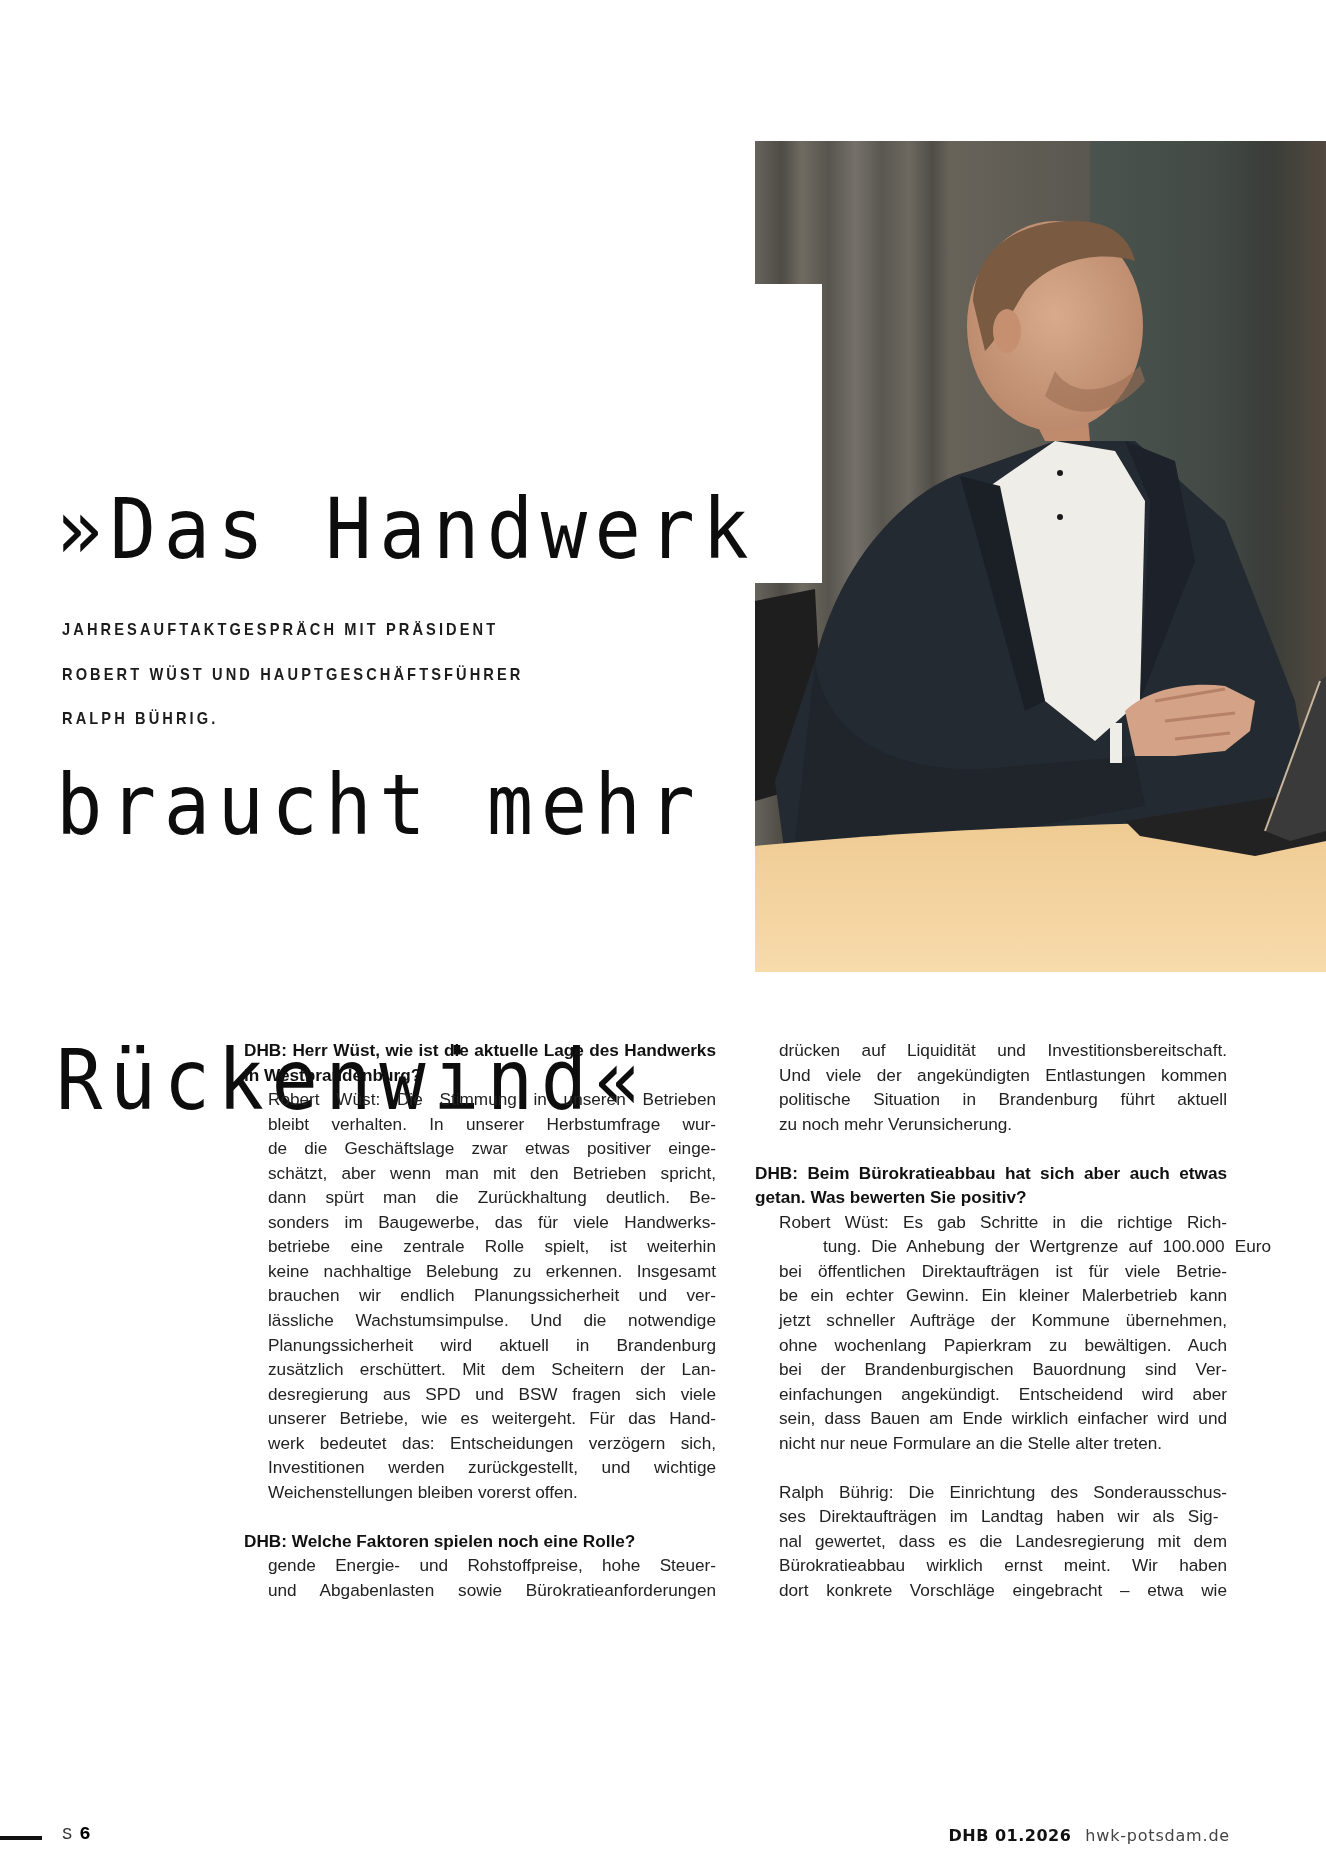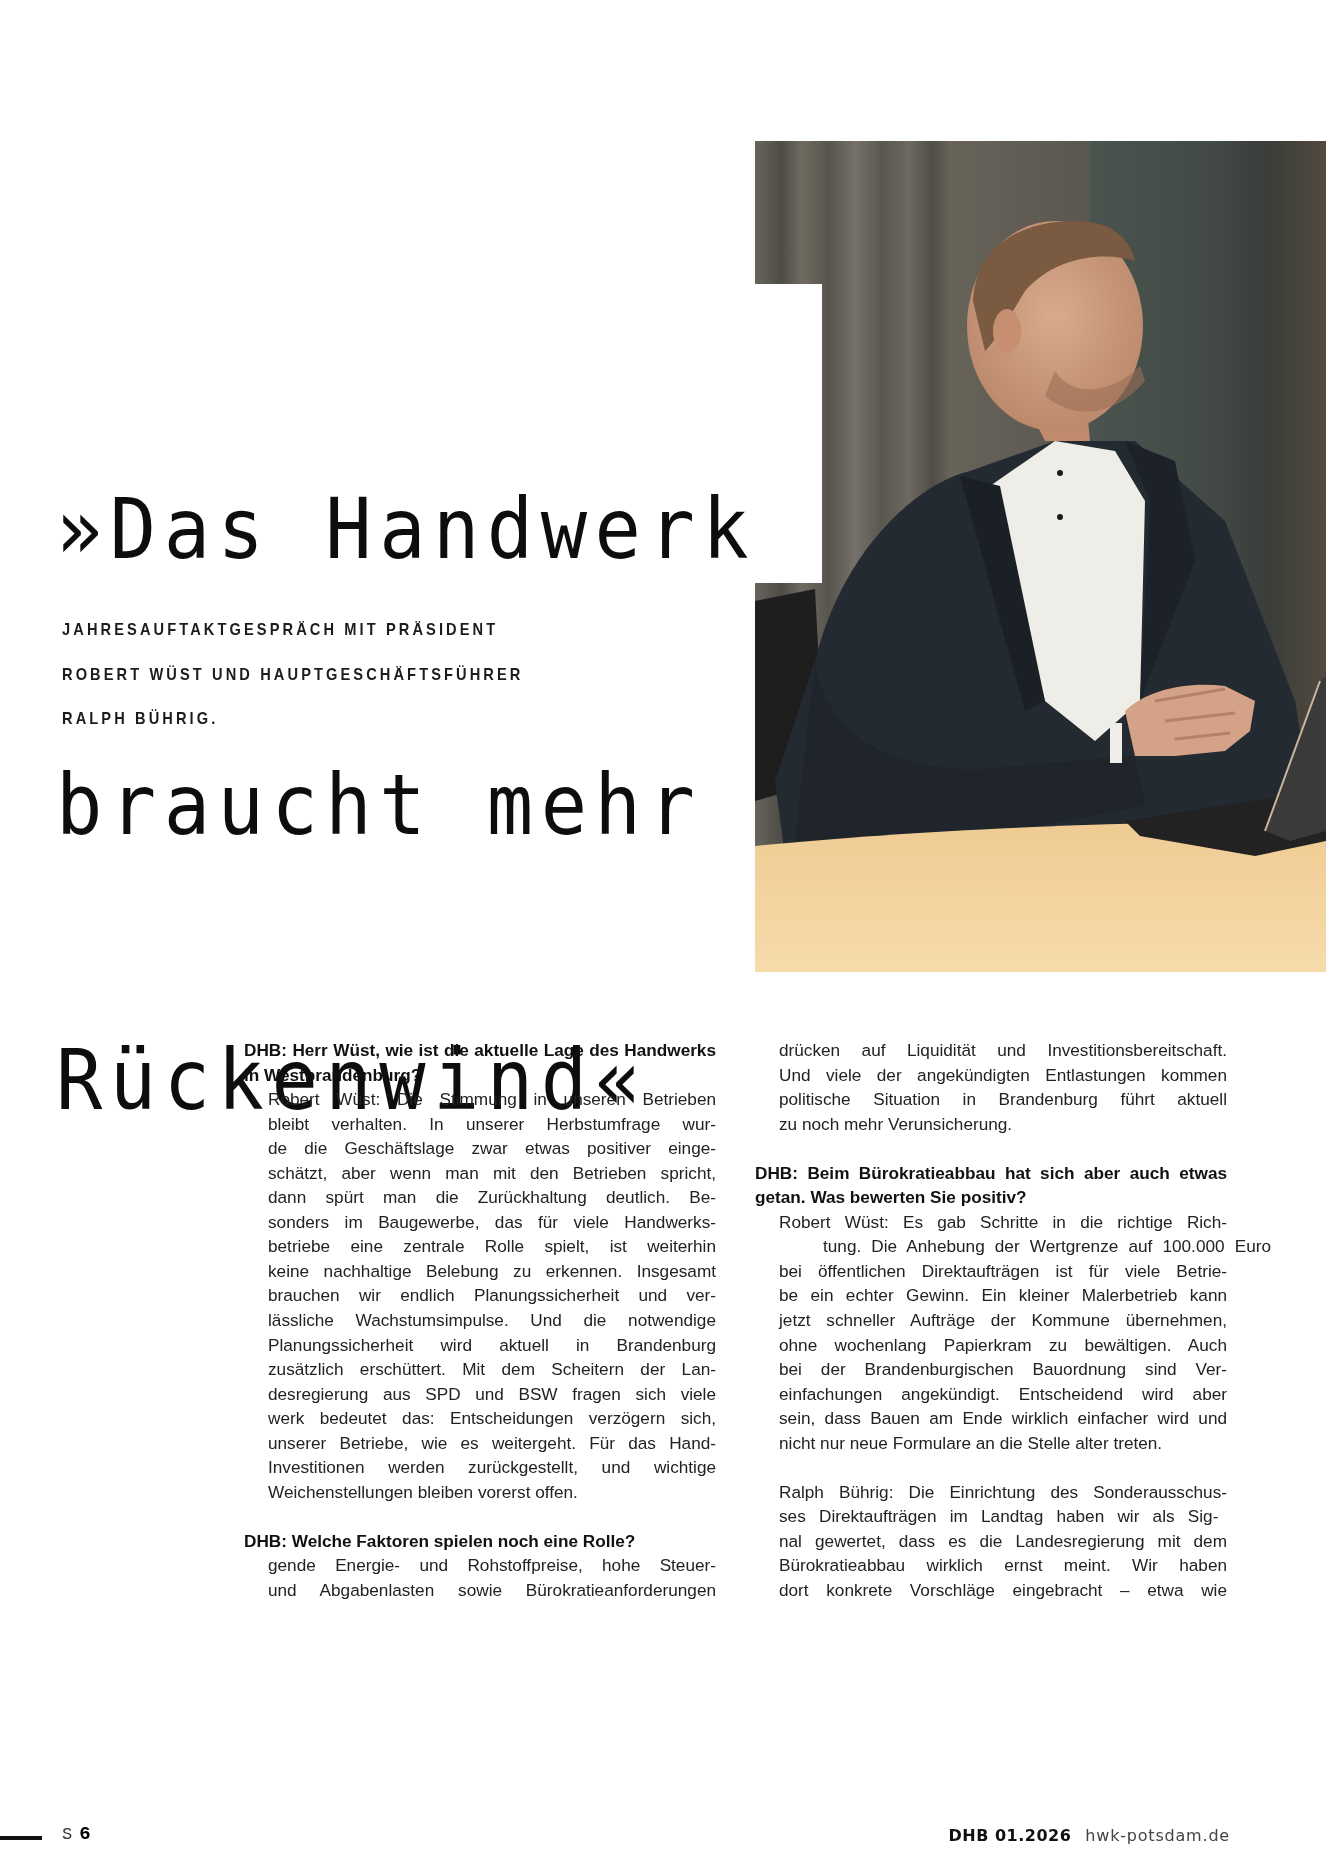--- a/index.html
+++ b/index.html
@@ -166,22 +166,22 @@
     <span class="line indent"><span class="line-inner" style="word-spacing: 9.40848px;">schätzt, aber wenn man mit den Betrieben spricht,</span></span>
     <span class="line indent"><span class="line-inner" style="word-spacing: 14.474px;">dann spürt man die Zurückhaltung deutlich. Be-</span></span>
     <span class="line indent"><span class="line-inner" style="word-spacing: 10.6589px;">sonders im Baugewerbe, das für viele Handwerks-</span></span>
     <span class="line indent"><span class="line-inner" style="word-spacing: 15.5911px;">betriebe eine zentrale Rolle spielt, ist weiterhin</span></span>
     <span class="line indent"><span class="line-inner" style="word-spacing: 9.71562px;">keine nachhaltige Belebung zu erkennen. Insgesamt</span></span>
     <span class="line indent"><span class="line-inner" style="word-spacing: 14.5031px;">brauchen wir endlich Planungssicherheit und ver-</span></span>
     <span class="line indent"><span class="line-inner" style="word-spacing: 16.8633px;">lässliche Wachstumsimpulse. Und die notwendige</span></span>
     <span class="line indent"><span class="line-inner" style="word-spacing: 22.4258px;">Planungssicherheit wird aktuell in Brandenburg</span></span>
     <span class="line indent"><span class="line-inner" style="word-spacing: 11.6172px;">zusätzlich erschüttert. Mit dem Scheitern der Lan-</span></span>
     <span class="line indent"><span class="line-inner" style="word-spacing: 9.81473px;">desregierung aus SPD und BSW fragen sich viele</span></span>
+    <span class="line indent"><span class="line-inner" style="word-spacing: 8.45312px;">unserer Betriebe, wie es weitergeht. Für das Hand-</span></span>
     <span class="line indent"><span class="line-inner" style="word-spacing: 10.6781px;">werk bedeutet das: Entscheidungen verzögern sich,</span></span>
-    <span class="line indent"><span class="line-inner" style="word-spacing: 8.45312px;">unserer Betriebe, wie es weitergeht. Für das Hand-</span></span>
     <span class="line indent"><span class="line-inner" style="word-spacing: 18.8477px;">Investitionen werden zurückgestellt, und wichtige</span></span>
     <span class="line indent last"><span class="line-inner">Weichenstellungen bleiben vorerst offen.</span></span>
     <span class="gap"></span>
     <span class="line q last"><span class="line-inner">DHB: Welche Faktoren spielen noch eine Rolle?</span></span>
     <span class="line indent"><span class="line-inner" style="word-spacing: 14.5594px;">gende Energie- und Rohstoffpreise, hohe Steuer-</span></span>
     <span class="line indent"><span class="line-inner" style="word-spacing: 19.0573px;">und Abgabenlasten sowie Bürokratieanforderungen</span></span>
   </div>
 <div class="col col-right" id="colR">
     <span class="line indent"><span class="line-inner" style="word-spacing: 16.6914px;">drücken auf Liquidität und Investitionsbereitschaft.</span></span>
     <span class="line indent"><span class="line-inner" style="word-spacing: 10.675px;">Und viele der angekündigten Entlastungen kommen</span></span>

